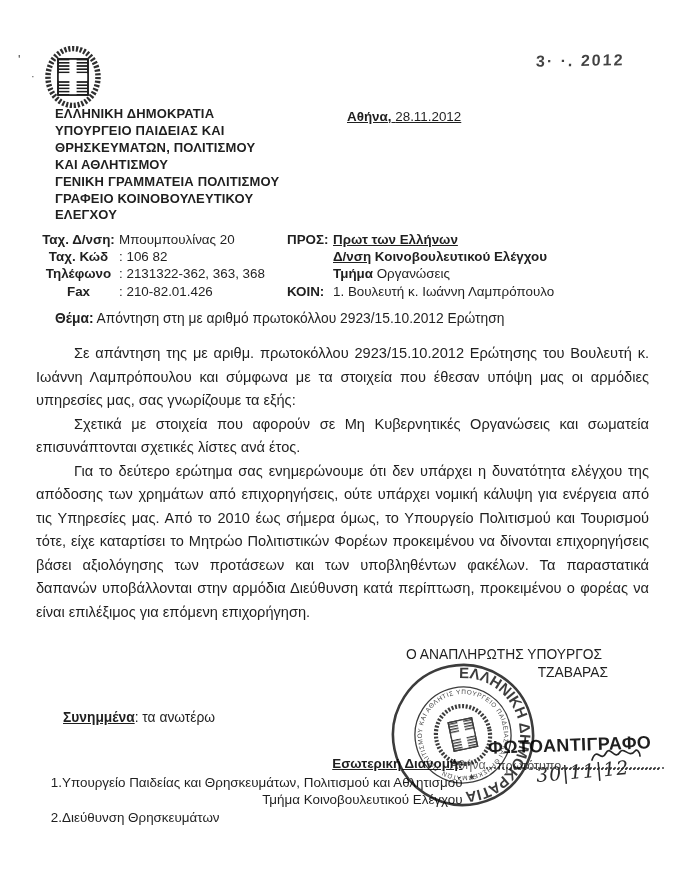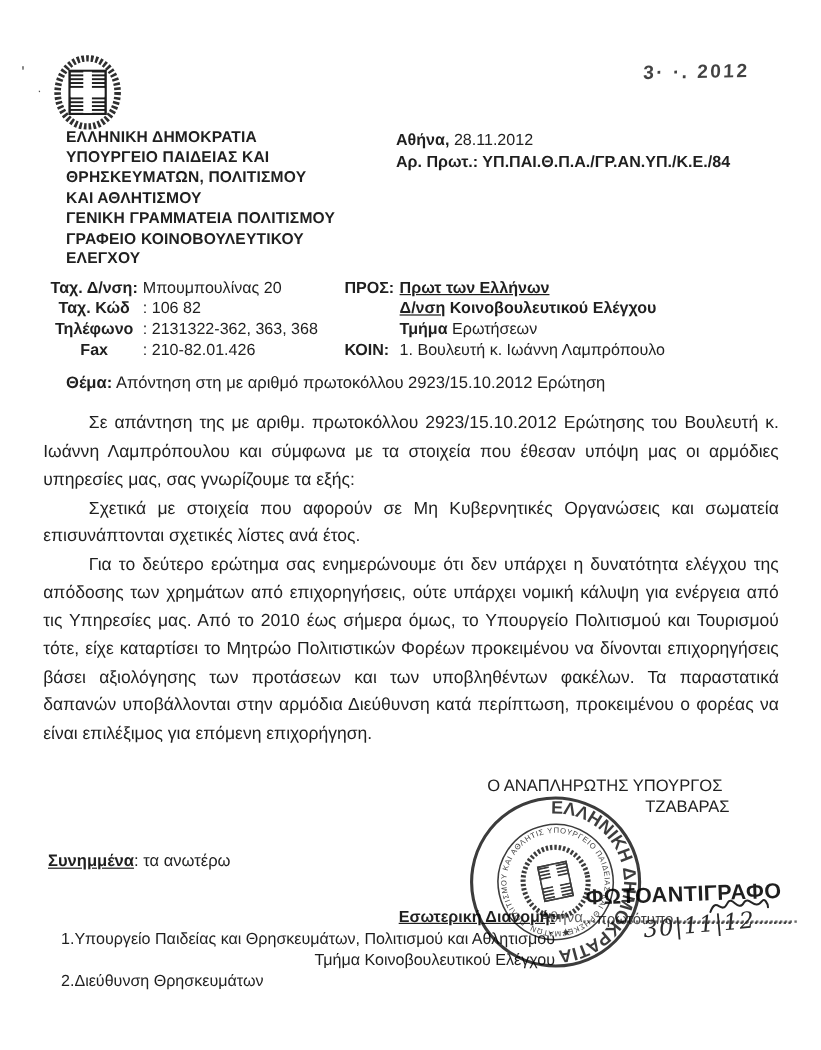--- a/index.html
+++ b/index.html
@@ -6,39 +6,39 @@
   .page{
     position:relative;width:684px;height:875px;background:#fff;overflow:hidden;
     font-family:"Liberation Sans",sans-serif;color:#1f1f1f;
   }
   .abs{position:absolute;}
   .b{font-weight:bold;}
   .u{text-decoration:underline;}
   
   .letterhead{left:55px;top:106px;font-weight:bold;font-size:13px;line-height:16.9px;letter-spacing:.15px;}
   
-  .dateblock{left:330px;top:108px;font-size:13.4px;line-height:17.6px;}
+  .dateblock{left:347px;top:108px;font-size:13.4px;line-height:17.6px;text-decoration:underline;}
   
   .contact{left:38px;top:231px;font-size:13.4px;line-height:17.2px;}
   .contact .row{display:flex;text-align:center;}
   .contact .lbl{font-weight:bold;width:81px;flex:none;}
   
   .pros{left:287px;top:231px;font-size:13.4px;line-height:17.2px;}
   .pros .row{display:flex;}
   .pros .plbl{font-weight:bold;width:46px;flex:none;}
   
   .subject{left:55px;top:311px;font-size:13.8px;}
   
   .bodytext{left:36px;top:342px;width:613px;font-size:14.6px;line-height:23.5px;text-align:justify;}
   .bodytext p{margin:0;text-indent:38px;}
   
   .signature{left:398px;top:646px;width:212px;text-align:center;font-size:13.8px;line-height:17.5px;}
   .signature .name{text-align:right;padding-right:2px;}
   
-  .attachments{left:40px;top:710px;font-size:13.8px;}
+  .attachments{left:63px;top:710px;font-size:13.8px;}
   .distribution{left:40px;top:756px;font-size:13.4px;line-height:16.8px;text-align:right;}
   .distribution .item{display:flex;margin-top:2px;}
   .distribution .num{width:22px;flex:none;}
   
   .cert-copy{left:488px;top:735px;font-weight:bold;font-size:18px;letter-spacing:.4px;transform:rotate(-2deg);white-space:nowrap;}
   .cert-proto{left:497px;top:757px;font-size:12.5px;opacity:.85;white-space:nowrap;}
   .cert-athens{left:450px;top:756px;font-size:12.5px;opacity:.7;white-space:nowrap;}
   .dots{display:inline-block;border-bottom:2px dotted #2f2f2f;height:.85em;vertical-align:baseline;}
   .hand-date{left:536px;top:760px;font-family:"DejaVu Serif",serif;font-style:italic;font-size:19px;letter-spacing:1px;transform:rotate(-5deg);color:#2a2a2a;}
   .hand-sign{left:590px;top:744px;}
@@ -83,21 +83,20 @@
     <div>ΓΕΝΙΚΗ ΓΡΑΜΜΑΤΕΙΑ ΠΟΛΙΤΙΣΜΟΥ</div>
     <div>ΓΡΑΦΕΙΟ ΚΟΙΝΟΒΟΥΛΕΥΤΙΚΟΥ</div>
     <div>ΕΛΕΓΧΟΥ</div>
   </div>
 
   <div class="abs dateblock">
     <div>
       <span class="b">Αθήνα,</span>
       <span>28.11.2012</span>
     </div>
-    <div class="b">Αρ. Πρωτ.: ΥΠ.ΠΑΙ.Θ.Π.Α./ΓΡ.ΑΝ.ΥΠ./Κ.Ε./84</div>
   </div>
 
   <div class="abs contact">
     <div class="row">
       <span class="lbl">Ταχ. Δ/νση:</span>
       <span>Μπουμπουλίνας 20</span>
     </div>
     <div class="row">
       <span class="lbl">Ταχ. Κώδ</span>
       <span>: 106 82</span>
@@ -116,21 +115,21 @@
     <div class="row">
       <span class="plbl">ΠΡΟΣ:</span>
       <span class="b u">Πρωτ των Ελλήνων</span>
     </div>
     <div class="row">
       <span class="plbl"></span>
       <span class="b"><span class="u">Δ/νση</span><span> Κοινοβουλευτικού Ελέγχου</span></span>
     </div>
     <div class="row">
       <span class="plbl"></span>
-      <span><span class="b">Τμήμα</span><span> Ερωτήσεων</span></span>
+      <span><span class="b">Τμήμα</span><span> Οργανώσεις</span></span>
     </div>
     <div class="row">
       <span class="plbl">ΚΟΙΝ:</span>
       <span>1. Βουλευτή κ. Ιωάννη Λαμπρόπουλο</span>
     </div>
   </div>
 
   <div class="abs subject">
     <span class="b">Θέμα:</span>
     <span>Απόντηση στη με αριθμό πρωτοκόλλου 2923/15.10.2012 Ερώτηση</span>

